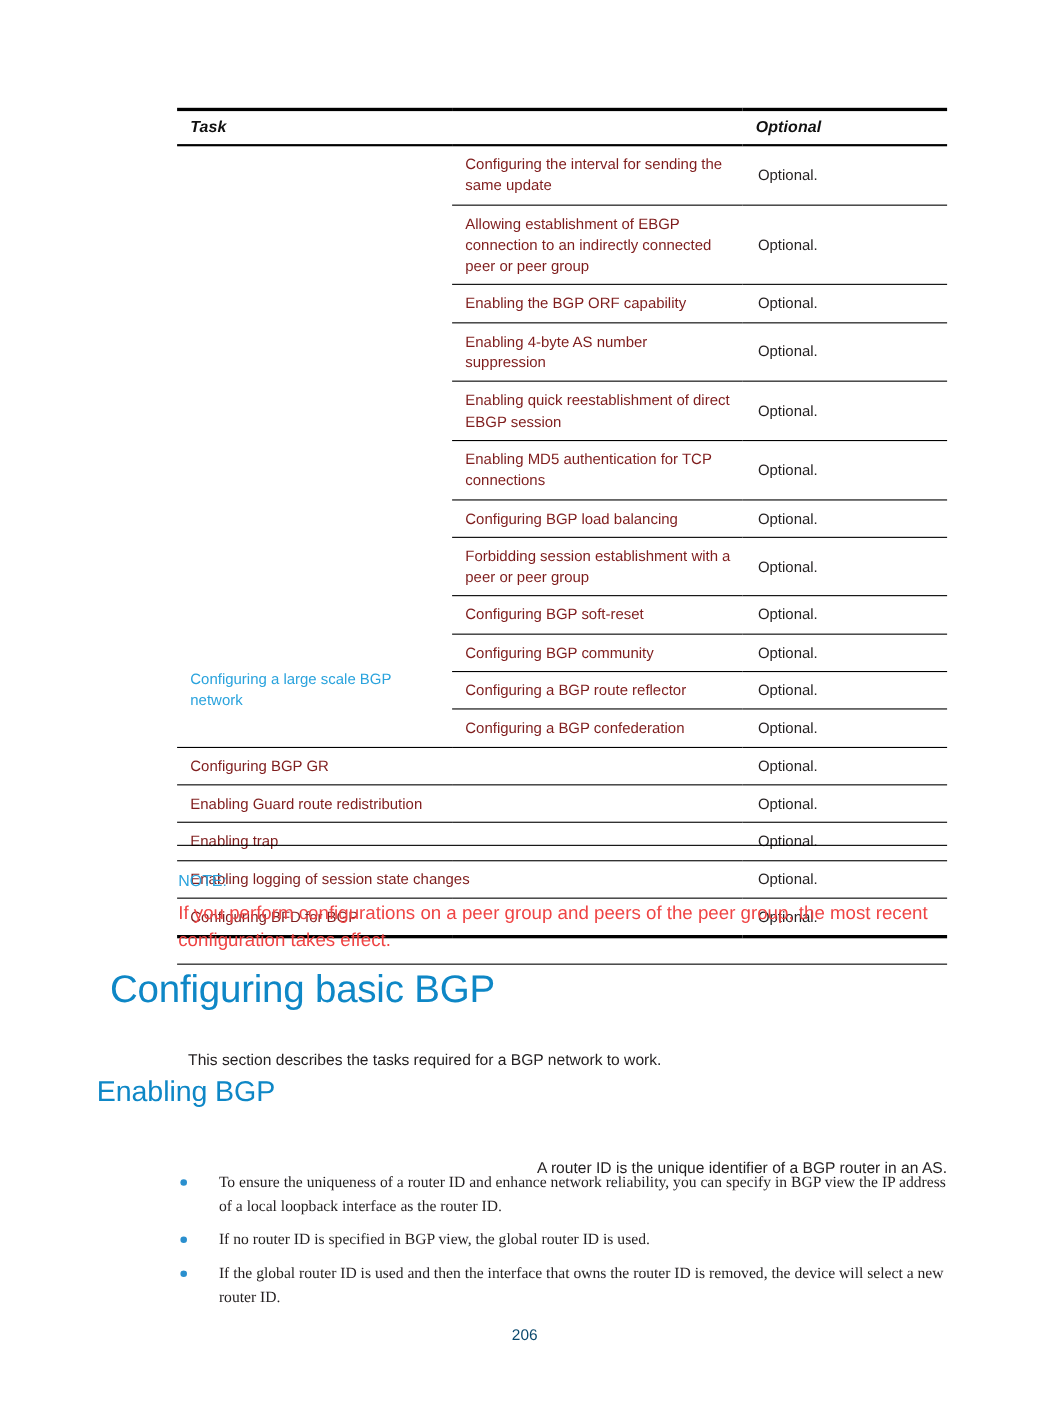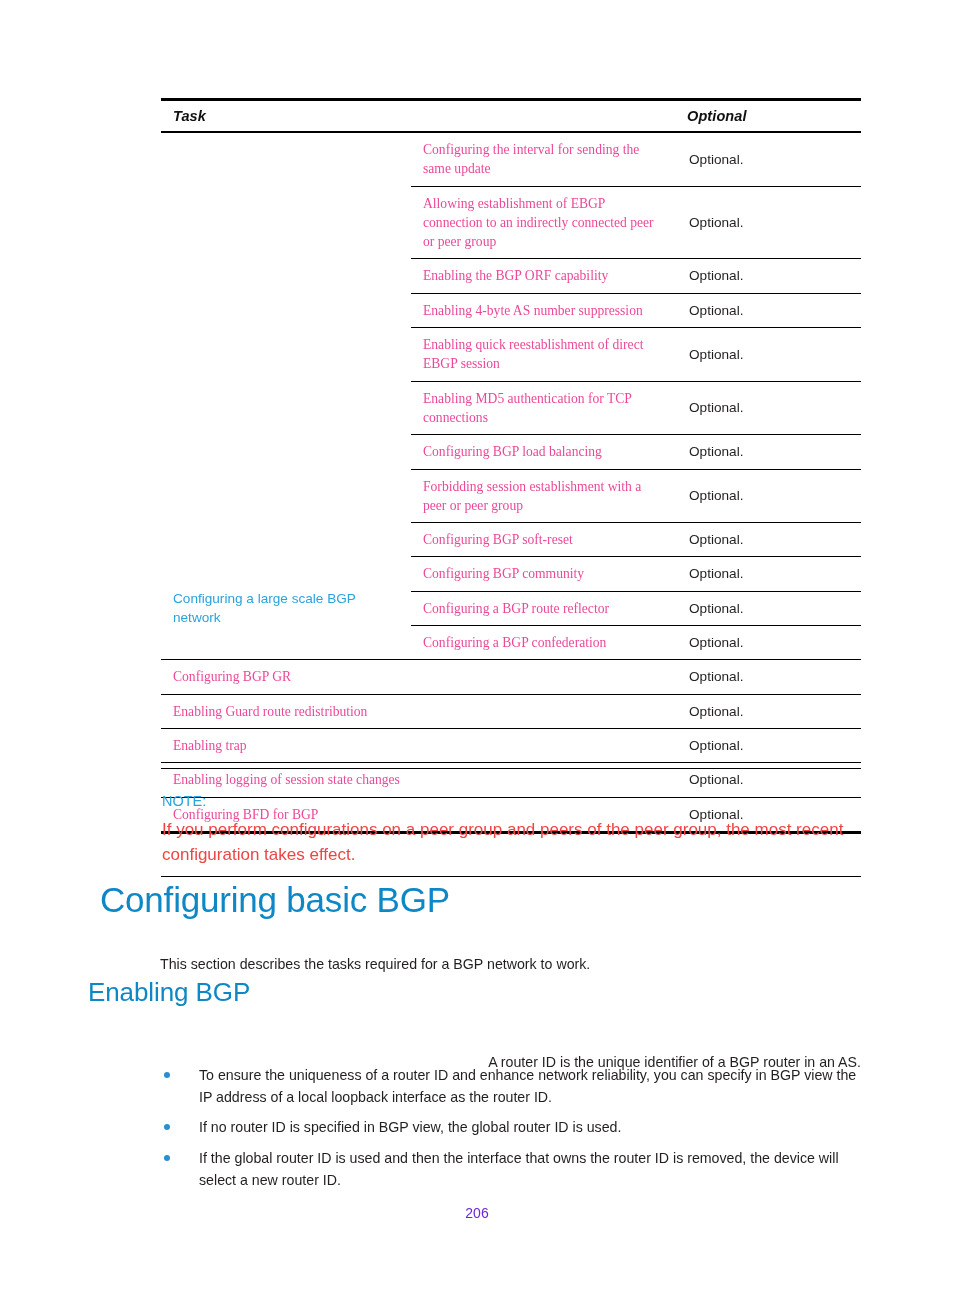--- a/index.html
+++ b/index.html
@@ -56,22 +56,21 @@
 
   table.task-table td {
     font-size: 13.6px;
     line-height: 1.42;
     padding: 7px 10px 7px 12px;
     vertical-align: middle;
     border-bottom: 1px solid #000;
     color: #231f20;
   }
   table.task-table td.link-cell {
-    color: #ec4899;
-    font-family: Liberation Serif, serif;
+    color: #7f1d1d;
   }
   table.task-table td.blank-cell {
     border-bottom: none;
   }
   table.task-table td.remark {
     color: #231f20;
     padding-left: 14px;
   }
   table.task-table tr.last-row td {
     border-bottom: 3px solid #000;
@@ -125,21 +124,21 @@
     margin: 0;
     font-size: 26px;
     font-weight: normal;
     color: #0e87c6;
     letter-spacing: -0.1px;
     line-height: 1.1;
   }
 
   .intro-para {
     position: absolute;
-    left: 160px;
+    left: 171px;
     top: 940px;
     width: 700px;
     font-size: 14.2px;
     line-height: 1.5;
     color: #231f20;
   }
 
   .lead-para {
     position: absolute;
     left: 161px;
@@ -153,20 +152,21 @@
 
   
   ul.bullets {
     position: absolute;
     left: 161px;
     top: 1065px;
     width: 705px;
     margin: 0;
     padding: 0;
     list-style: none;
+    font-family: Liberation Serif, serif;
   }
   ul.bullets li {
     position: relative;
     padding-left: 38px;
     margin-bottom: 9px;
     font-size: 14.2px;
     line-height: 1.53;
     color: #231f20;
   }
   ul.bullets li .dot {
@@ -180,21 +180,21 @@
   }
 
   
   .page-number {
     position: absolute;
     left: 0;
     top: 1205px;
     width: 954px;
     text-align: center;
     font-size: 14px;
-    color: #6d28d9;
+    color: #0c4a6e;
   }
 </style>
 </head>
 <body>
 
 <div class="page">
 
   <div class="task-table-wrap">
     <table class="task-table">
       <colgroup>

